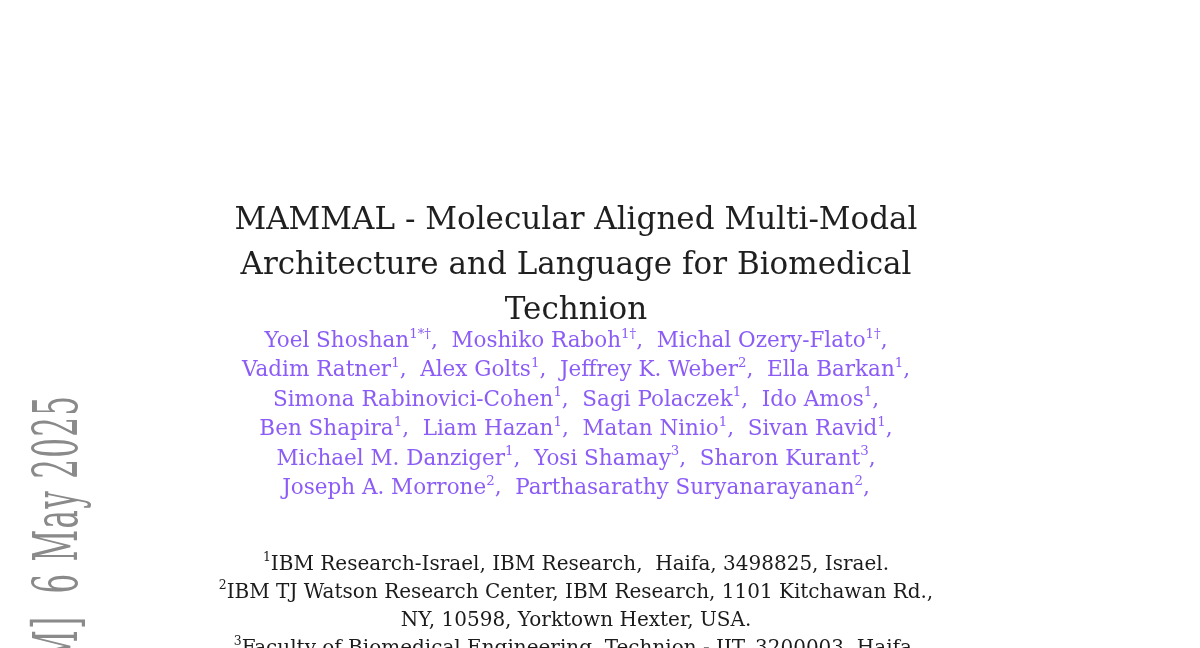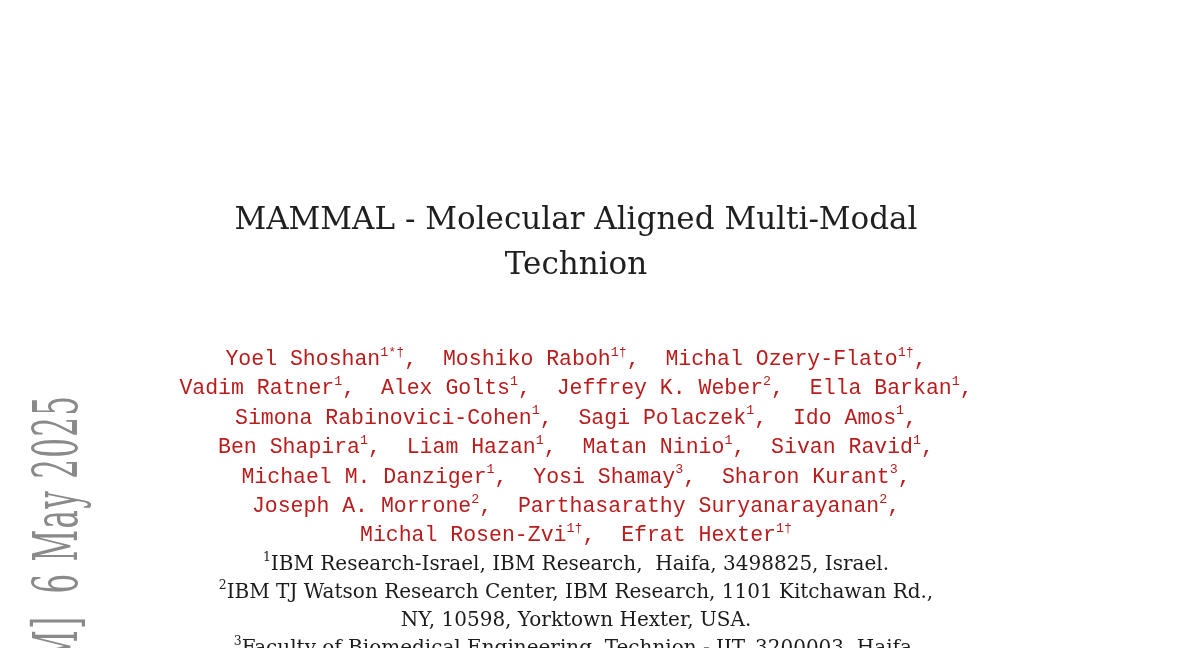--- a/index.html
+++ b/index.html
@@ -22,25 +22,24 @@
     text-align: center;
   }
   .paper-title {
     top: 166px;
     font-size: 31px;
     line-height: 45px;
     color: #1f1f1f;
     margin-top: 30px;
   }
   .author-block {
-    top: 345px;
+    top: 325px;
     font-size: 21.5px;
     line-height: 29.4px;
-    color: #b91c1c;
-    font-family: Liberation Mono, monospace;
+    color: #8b5cf6;
   }
   .affiliation-block {
     top: 549px;
     font-size: 20px;
     line-height: 28px;
     color: #1b1b1b;
   }
   .line {
     white-space: pre-wrap;
   }
@@ -65,31 +64,31 @@
     white-space: pre;
   }
 </style>
 </head>
 <body>
 
 <div class="arxiv-watermark">M]  6 May 2025</div>
 
 <div class="content-column paper-title">
     <div class="line">MAMMAL - Molecular Aligned Multi-Modal</div>
+    <div class="line">Architecture and Language for Biomedical</div>
     <div class="line">Technion</div>
   </div>
 
 <div class="content-column author-block">
     <div class="line">Yoel Shoshan<sup>1*†</sup>,  Moshiko Raboh<sup>1†</sup>,  Michal Ozery-Flato<sup>1†</sup>,</div>
     <div class="line">Vadim Ratner<sup>1</sup>,  Alex Golts<sup>1</sup>,  Jeffrey K. Weber<sup>2</sup>,  Ella Barkan<sup>1</sup>,</div>
     <div class="line">Simona Rabinovici-Cohen<sup>1</sup>,  Sagi Polaczek<sup>1</sup>,  Ido Amos<sup>1</sup>,</div>
     <div class="line">Ben Shapira<sup>1</sup>,  Liam Hazan<sup>1</sup>,  Matan Ninio<sup>1</sup>,  Sivan Ravid<sup>1</sup>,</div>
     <div class="line">Michael M. Danziger<sup>1</sup>,  Yosi Shamay<sup>3</sup>,  Sharon Kurant<sup>3</sup>,</div>
     <div class="line">Joseph A. Morrone<sup>2</sup>,  Parthasarathy Suryanarayanan<sup>2</sup>,</div>
-    <div class="line">Michal Rosen-Zvi<sup>1†</sup>,  Efrat Hexter<sup>1†</sup></div>
   </div>
 
 <div class="content-column affiliation-block">
     <div class="line"><sup>1</sup>IBM Research-Israel, IBM Research,  Haifa, 3498825, Israel.</div>
     <div class="line"><sup>2</sup>IBM TJ Watson Research Center, IBM Research, 1101 Kitchawan Rd.,</div>
     <div class="line">NY, 10598, Yorktown Hexter, USA.</div>
     <div class="line"><sup>3</sup>Faculty of Biomedical Engineering, Technion - IIT, 3200003, Haifa,</div>
   </div>
 
 </body></html>

